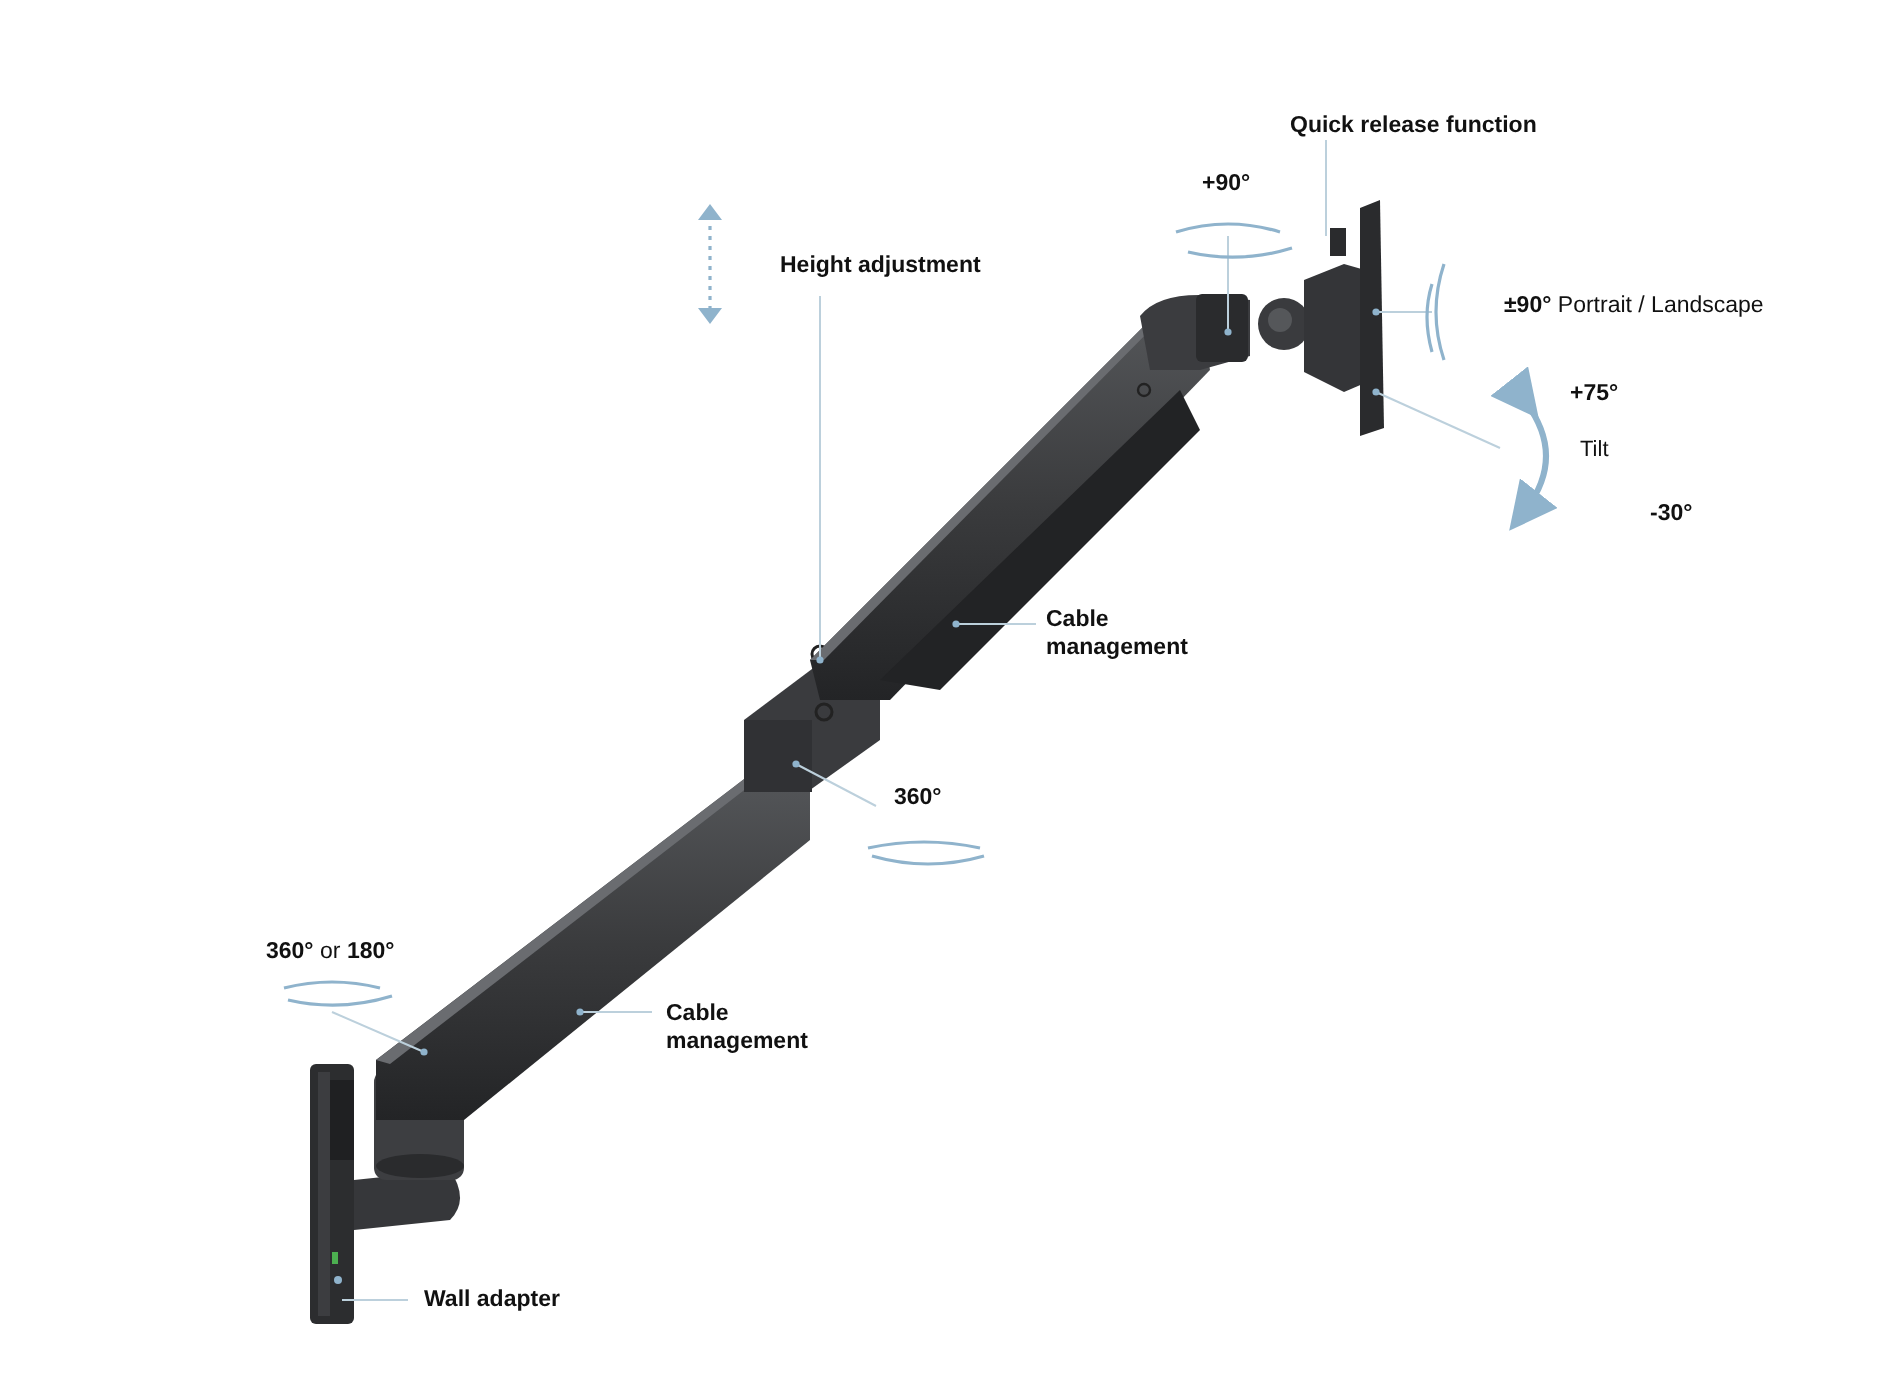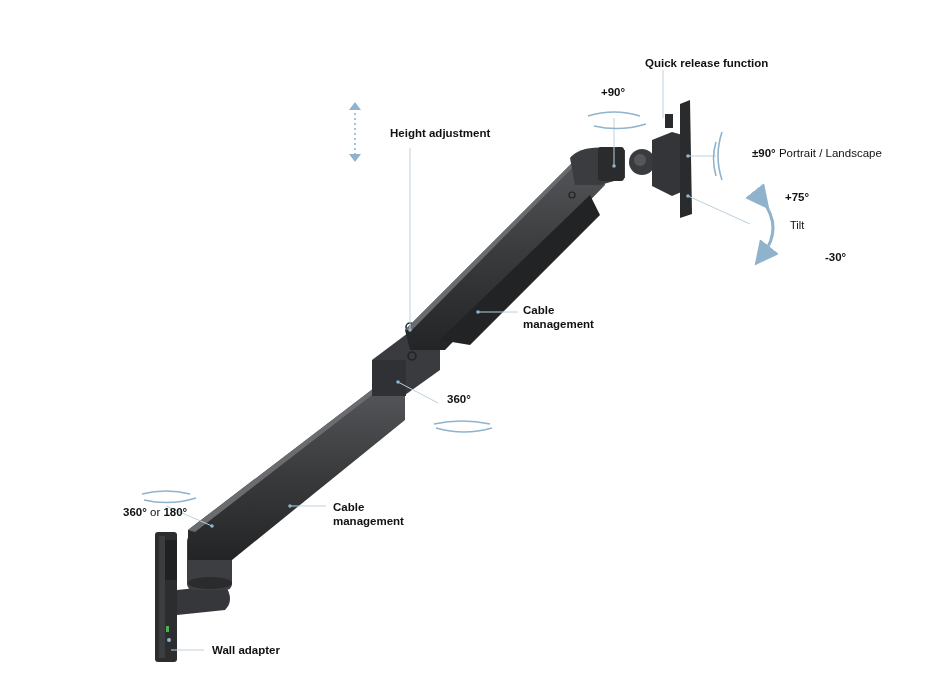--- a/index.html
+++ b/index.html
@@ -127,19 +127,19 @@
 <div class="lbl b" style="left:390px;top:126px;">Height adjustment</div>
 <div class="lbl b" style="left:523px;top:303px;">
   <div>Cable</div>
   <div>management</div>
 </div>
 <div class="lbl b" style="left:447px;top:392px;">360°</div>
 <div class="lbl b" style="left:333px;top:500px;">
   <div>Cable</div>
   <div>management</div>
 </div>
-<div class="lbl" style="left:123px;top:469px;margin-top:36px;">
+<div class="lbl" style="left:133px;top:469px;">
   <span class="b">360°</span>
   <span class="n">or</span>
   <span class="b">180°</span>
 </div>
 <div class="lbl b" style="left:212px;top:643px;">Wall adapter</div>
 </div>
 
 </body></html>

